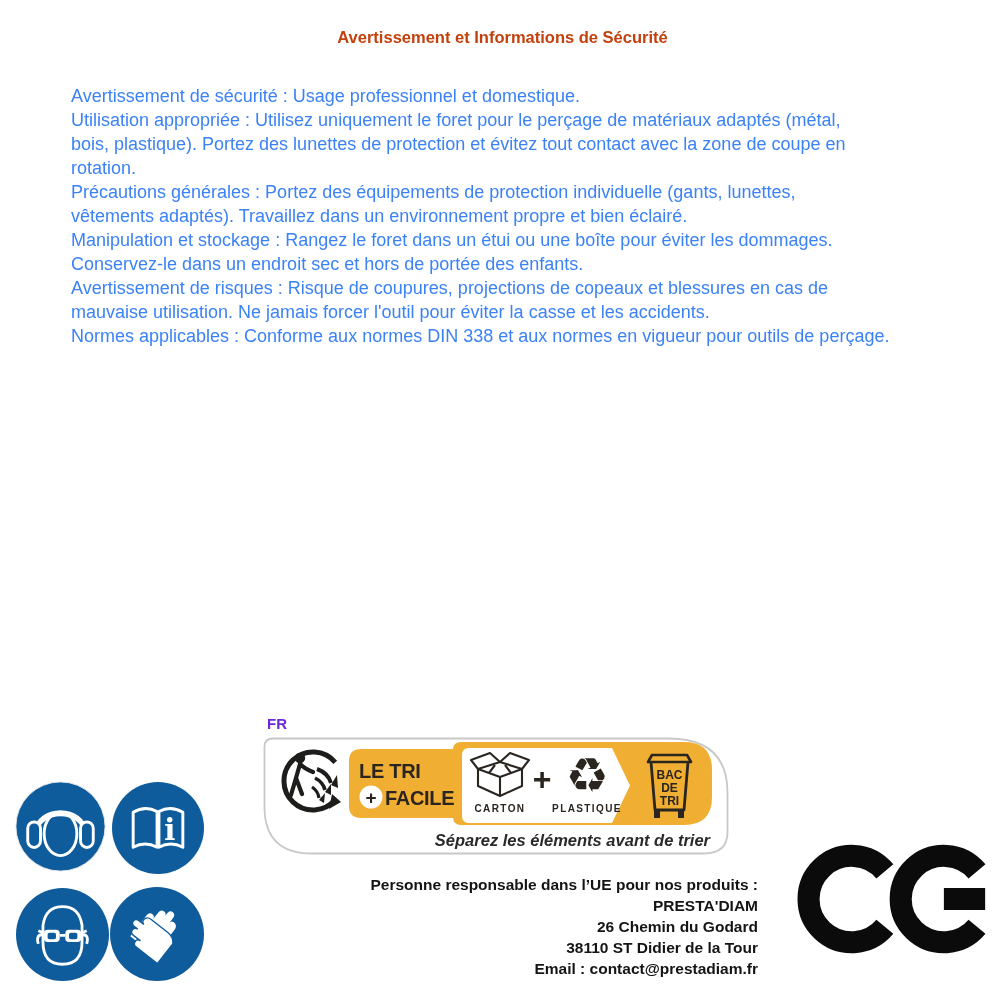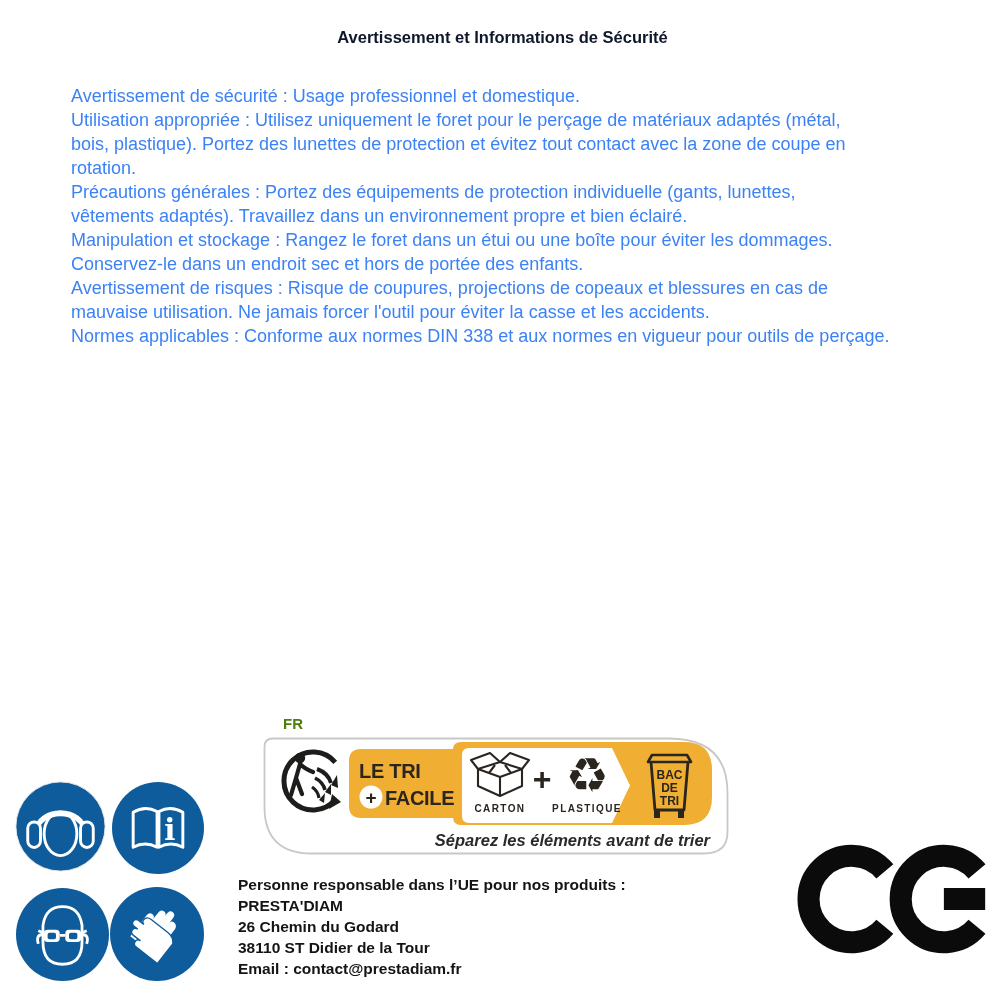--- a/index.html
+++ b/index.html
@@ -1,24 +1,24 @@
 <!DOCTYPE html>
 <html><head>
 <meta charset="utf-8">
 <style>
   html,body{margin:0;padding:0;background:#ffffff;}
   #page{position:relative;width:1005px;height:1005px;background:#fff;overflow:hidden;
         font-family:"Liberation Sans", sans-serif;color:#1b1b1b;}
   .title{position:absolute;top:28px;left:0;width:1005px;text-align:center;
-         font-size:16.5px;font-weight:bold;color:#0f172a;}
+         font-size:16.5px;font-weight:bold;color:#c2410c;}
   .para{position:absolute;left:71px;font-size:18px;line-height:24px;white-space:pre;color:#3b82f6;}
   #para1{top:84px;}
   #para2{top:398px;}
-  .fr-tag{position:absolute;left:267px;top:715px;font-size:15px;font-weight:bold;color:#4d7c0f;margin-left:16px;}
-  .address{position:absolute;left:238px;top:874px;width:520px;text-align:left;
+  .fr-tag{position:absolute;left:267px;top:715px;font-size:15px;font-weight:bold;color:#6d28d9;}
+  .address{position:absolute;left:238px;top:874px;width:520px;text-align:right;
            font-size:15.5px;font-weight:bold;line-height:21px;white-space:pre;color:#141414;}
   svg{display:block;}
   .abs{position:absolute;}
 </style>
 </head>
 <body>
 
 <div id="page">
 
   <div class="title">Avertissement et Informations de Sécurité</div>

